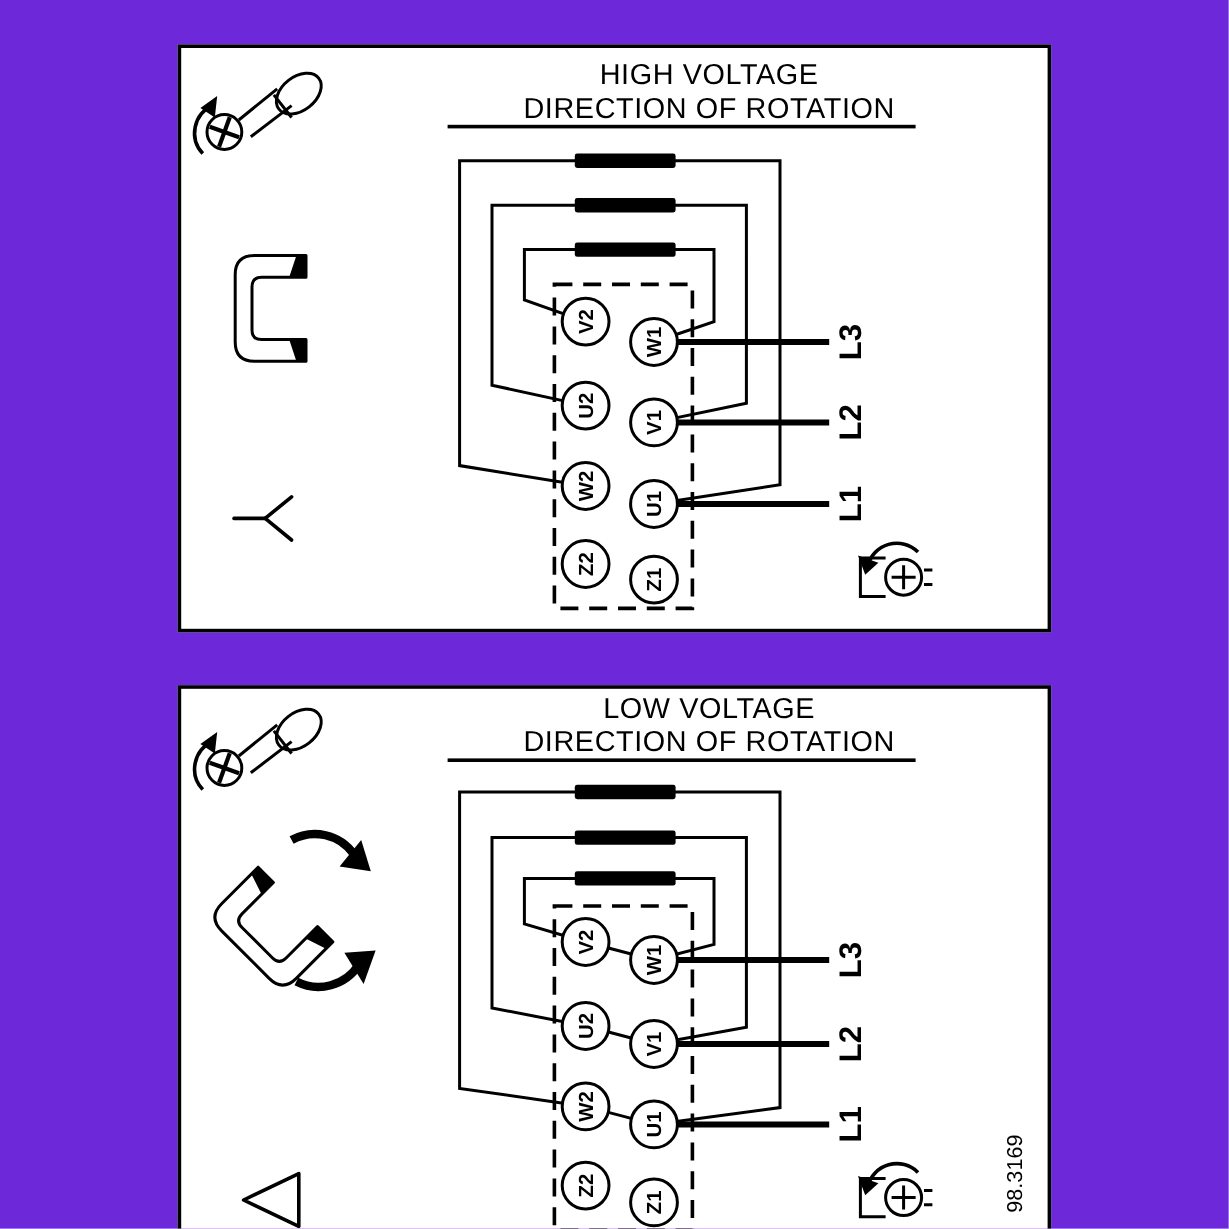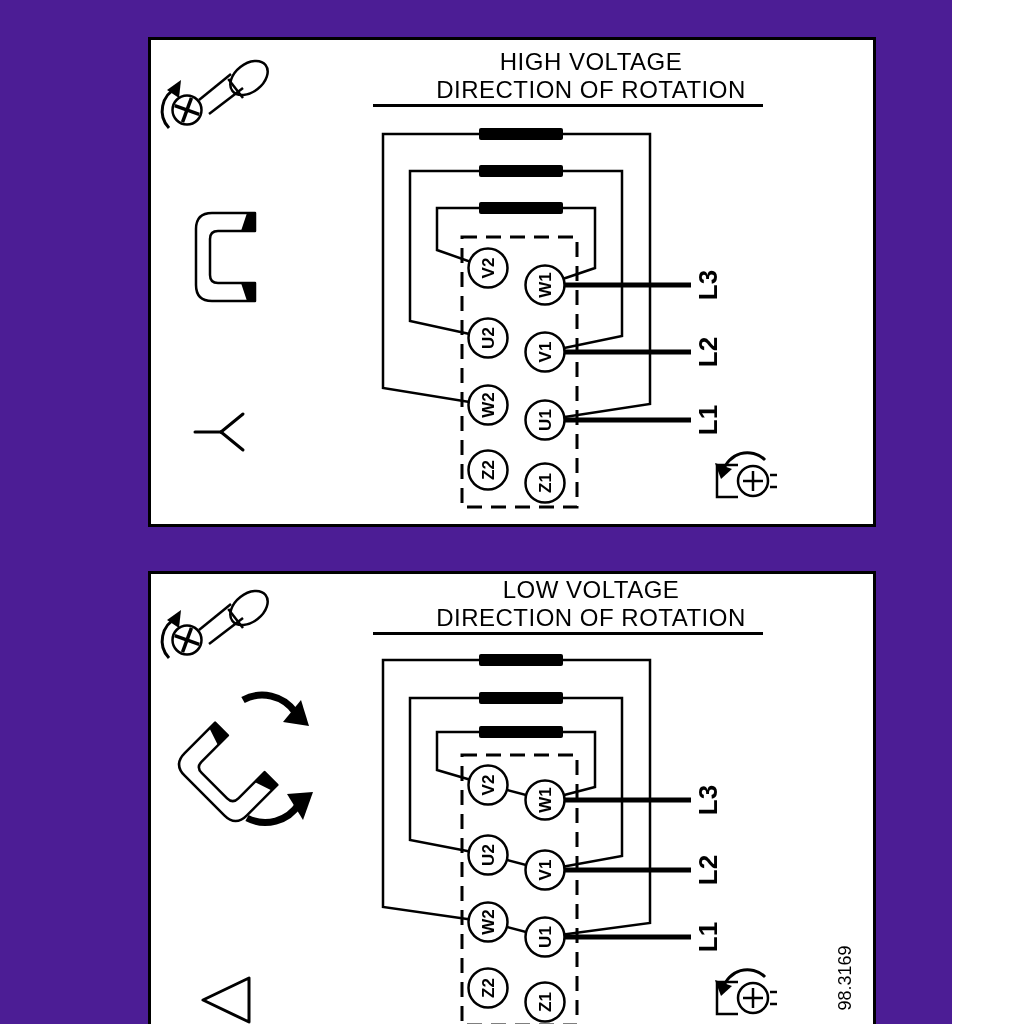--- a/index.html
+++ b/index.html
@@ -1,17 +1,17 @@
 <!DOCTYPE html>
 <html><head>
 <meta charset="utf-8">
 <style>
   * { margin:0; padding:0; box-sizing:border-box; }
   html,body { width:1024px; height:1024px; background:#fff; font-family:"Liberation Sans", sans-serif; }
-  .page { position:relative; width:952px; height:1024px; background:#4c1d95; overflow:hidden; }
+  .page { position:relative; width:1024px; height:1024px; background:#6d28d9; overflow:hidden; }
   .panel { position:absolute; border:3px solid #000; background:#fff; }
   #panel-high { left:148px; top:37px;  width:728px; height:490px; }
   #panel-low  { left:148px; top:531px; width:728px; height:470px;margin-top:40px; }
   svg { display:block; }
   .title  { font-size:24px; letter-spacing:0.5px; fill:#000; }
   .tlabel { font-size:17px; font-weight:bold; fill:#000; }
   .llabel { font-size:26px; font-weight:bold; fill:#000; }
   .fig    { font-size:18px; fill:#000; }
   .term   { fill:#fff; stroke:#000; stroke-width:2.5; }
 </style>

